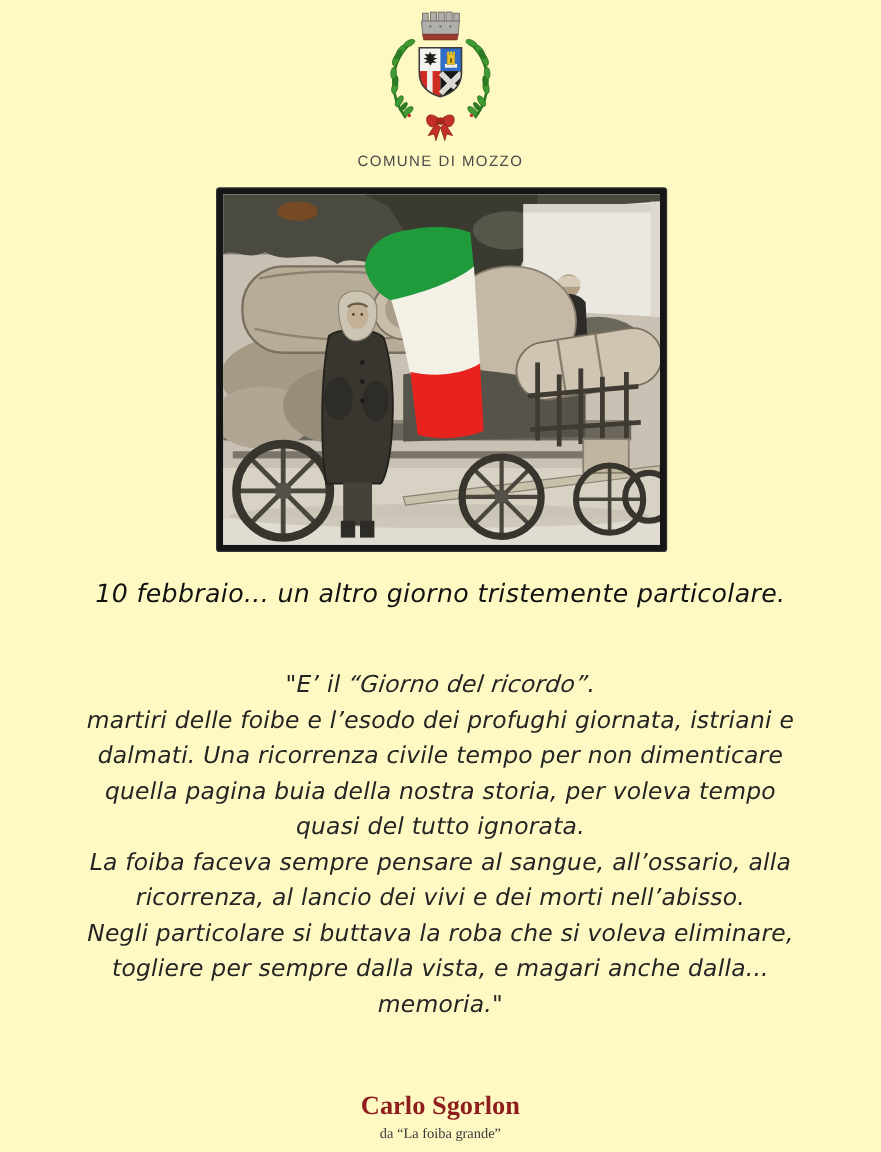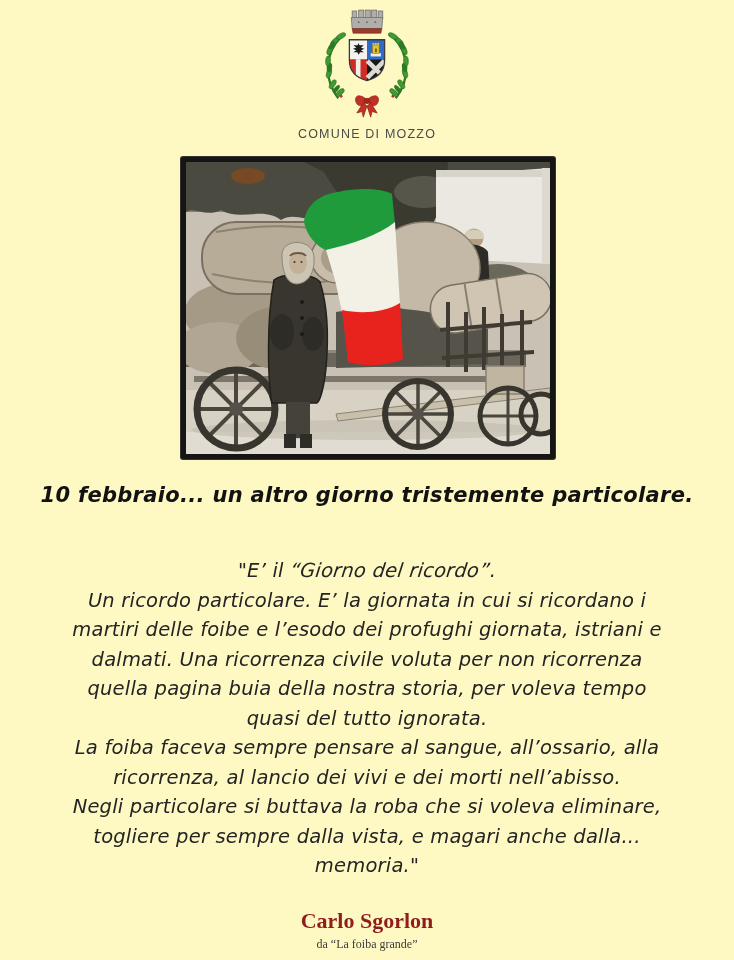--- a/index.html
+++ b/index.html
@@ -19,21 +19,21 @@
   
   .photo {
     position:absolute; left:181px; top:157px; width:374px; height:302px;
     border:5px solid #151515; border-radius:2px; background:#c9c2b5;
     box-shadow:0 0 0 1px #333;
   }
   .photo svg { display:block; width:100%; height:100%; }
   
   .title {
     position:absolute; top:483px; left:0; width:100%; text-align:center;
-    font-style:italic; font-weight:700; font-size:21px; letter-spacing:0.3px;
+    font-style:italic; font-weight:400; font-size:21px; letter-spacing:0.3px;
     color:#121212;
   }
   
   .quote {
     position:absolute; top:556px; left:36px; width:662px; text-align:center;
     font-style:italic; font-size:19.5px; line-height:29.5px; color:#242424;
     letter-spacing:0.2px;
   }
   .quote p { margin:0; }
   .quoted { display:inline-block; transform:skewX(-7deg); }
@@ -259,23 +259,22 @@
         <rect x="98" y="272" width="12" height="14" fill="#2e2c26"></rect>
         <rect x="114" y="272" width="12" height="14" fill="#2e2c26"></rect>
       </g>
     </svg>
   </figure>
 
   <div class="title">10 febbraio... un altro giorno tristemente particolare.</div>
 
   <div class="quote">
     <p><span>"E’ il </span><span class="quoted">“Giorno del ricordo”</span><span>.</span></p>
-    <p>Un ricordo particolare. E’ la giornata in cui si ricordano i</p>
     <p>martiri delle foibe e l’esodo dei profughi giornata, istriani e</p>
-    <p>dalmati. Una ricorrenza civile voluta per non ricorrenza</p>
+    <p>dalmati. Una ricorrenza civile tempo per non dimenticare</p>
     <p>quella pagina buia della nostra storia, per voleva tempo</p>
     <p>quasi del tutto ignorata.</p>
     <p>La foiba faceva sempre pensare al sangue, all’ossario, alla</p>
     <p>ricorrenza, al lancio dei vivi e dei morti nell’abisso.</p>
     <p>Negli particolare si buttava la roba che si voleva eliminare,</p>
     <p>togliere per sempre dalla vista, e magari anche dalla...</p>
     <p>memoria."</p>
   </div>
 
   <div class="attribution">

